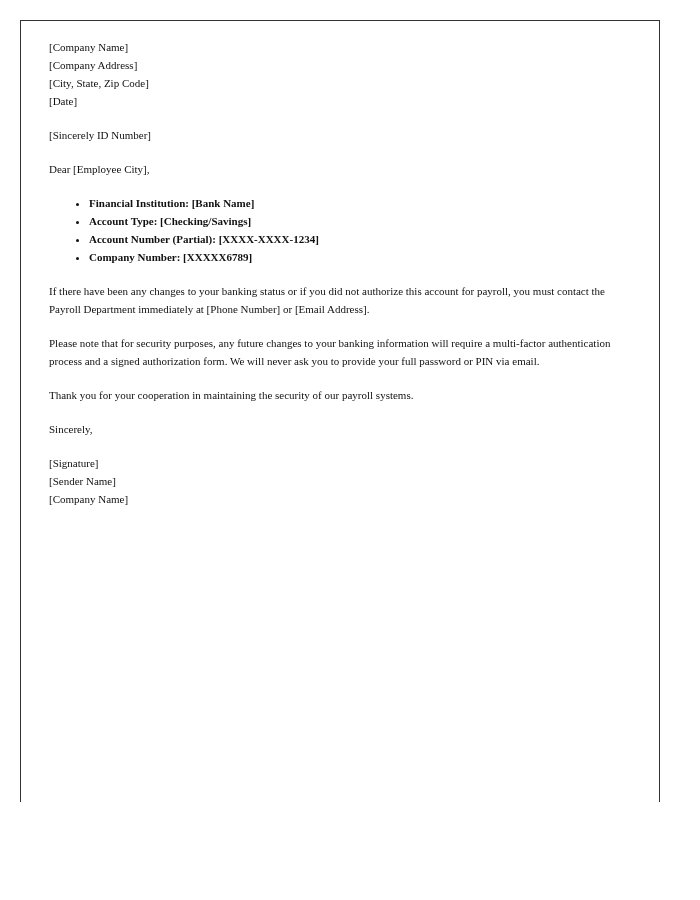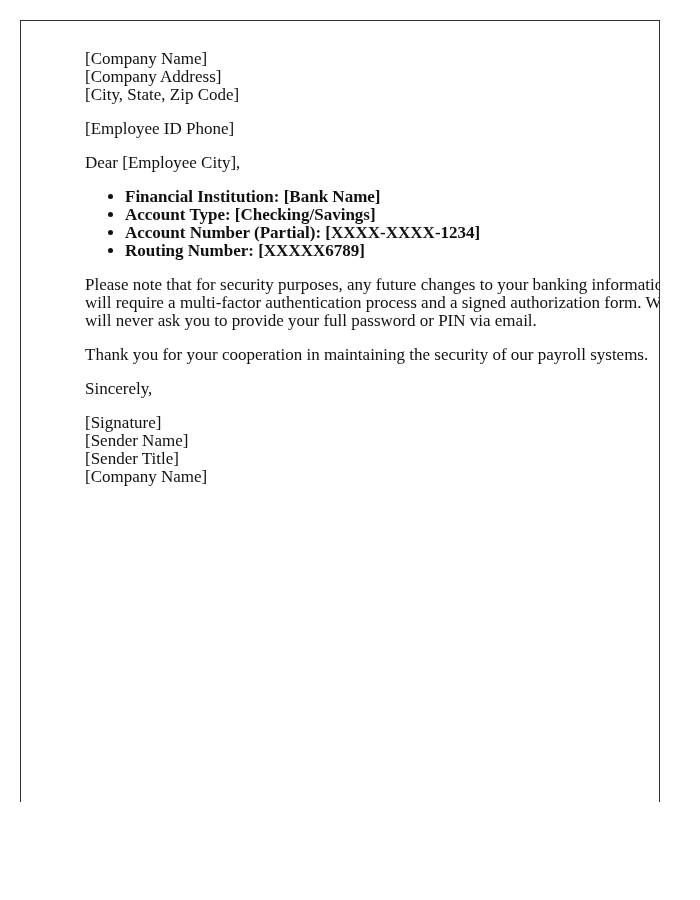--- a/index.html
+++ b/index.html
@@ -23,25 +23,24 @@
       height: 782px;
       border-top: 1px solid #333333;
       border-left: 1px solid #333333;
       border-right: 1px solid #333333;
       box-sizing: border-box;
       overflow: hidden;
     }
     .letter {
       position: absolute;
       left: 28px;
-      top: 29px;
+      top: 17px;
       width: 590px;
-      font-size: 17px;
+      font-size: 11px;
       line-height: 18px;
-      margin-left: 36px;
     }
     .block { margin: 0 0 16px 0; }
     .line { display: block; white-space: nowrap; }
     p { margin: 0 0 16px 0; }
     .subject { font-weight: bold; }
     ul {
       margin: 0 0 16px 0;
       padding-left: 40px;
       list-style: disc;
       font-weight: bold;
@@ -51,46 +50,47 @@
 </head>
 <body>
 
 <div class="page">
   <div class="letter">
 
     <div class="block">
       <span class="line">[Company Name]</span>
       <span class="line">[Company Address]</span>
       <span class="line">[City, State, Zip Code]</span>
+      <span class="line">[Date]</span>
     </div>
 
     <div class="block">
-      <span class="line">[Employee ID Phone]</span>
+      <span class="line">[Sincerely ID Number]</span>
     </div>
 
 
     <p>Dear [Employee City],</p>
 
 
 
     <ul>
       <li>Financial Institution: [Bank Name]</li>
       <li>Account Type: [Checking/Savings]</li>
       <li>Account Number (Partial): [XXXX-XXXX-1234]</li>
-      <li>Routing Number: [XXXXX6789]</li>
+      <li>Company Number: [XXXXX6789]</li>
     </ul>
 
+    <p>If there have been any changes to your banking status or if you did not authorize this account for payroll, you must contact the Payroll Department immediately at [Phone Number] or [Email Address].</p>
 
     <p>Please note that for security purposes, any future changes to your banking information will require a multi-factor authentication process and a signed authorization form. We will never ask you to provide your full password or PIN via email.</p>
 
     <p>Thank you for your cooperation in maintaining the security of our payroll systems.</p>
 
     <p>Sincerely,</p>
 
     <div class="block">
       <span class="line">[Signature]</span>
       <span class="line">[Sender Name]</span>
-      <span class="line">[Sender Title]</span>
       <span class="line">[Company Name]</span>
     </div>
 
   </div>
 </div>
 
 </body></html>

